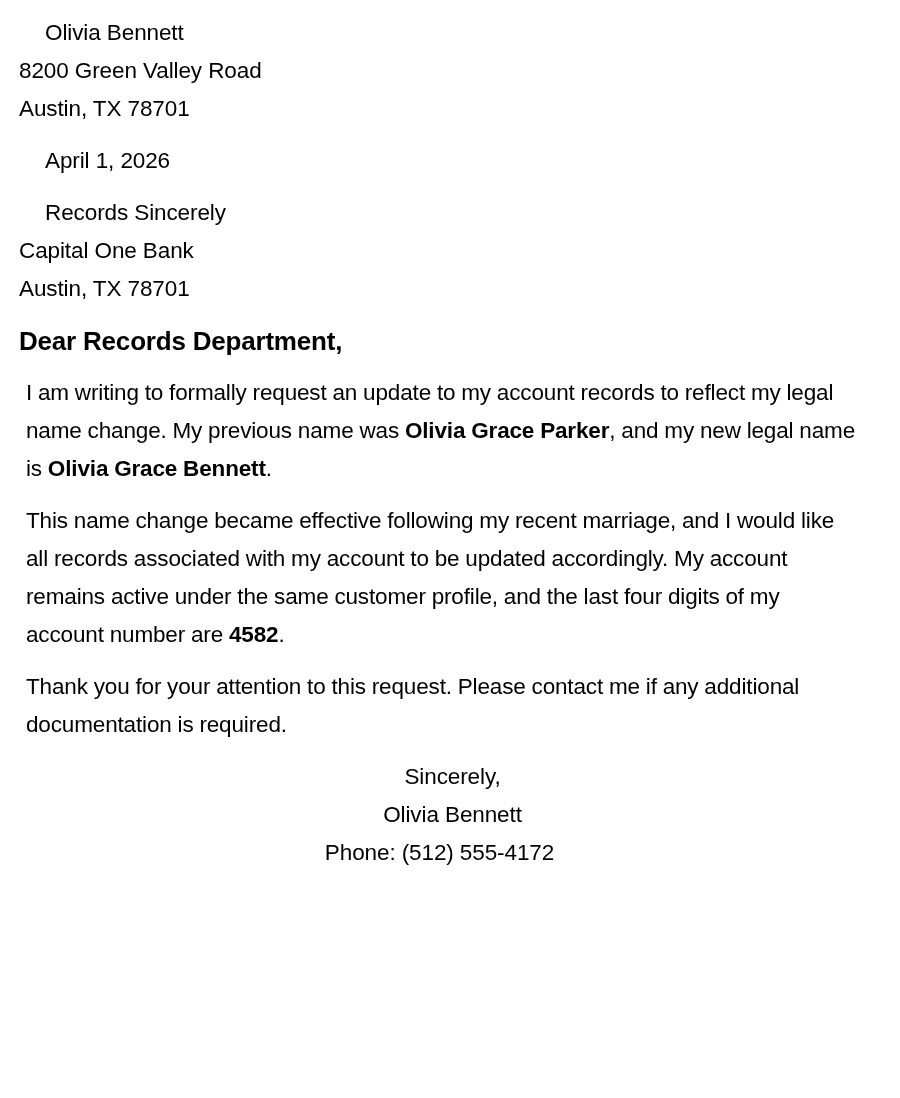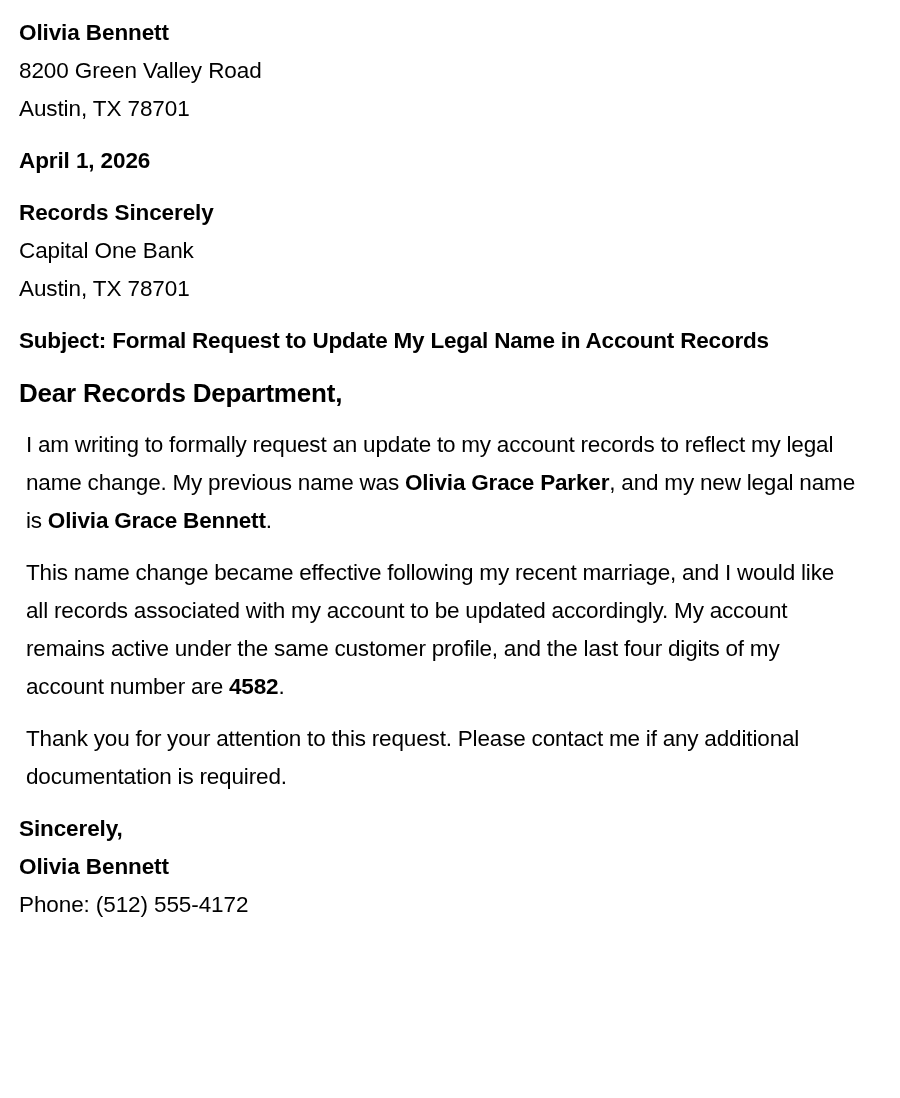--- a/index.html
+++ b/index.html
@@ -34,21 +34,22 @@
   }
 
   .line {
     font-size: 22.5px;
     line-height: 38px;
     letter-spacing: -0.1px;
     white-space: pre-wrap;
   }
 
   .bold {
-    font-weight: 700;
+    font-weight: 400;
+    margin-left: 26px;
   }
 
   
   .para {
     font-size: 22.5px;
     line-height: 38px;
     letter-spacing: -0.15px;
     max-width: 845px;
     margin: 0 0 14px 7px;
     text-align: left;
@@ -68,20 +69,21 @@
     line-height: 38px;
     font-weight: 700;
     margin: 0 0 14px 0;
     letter-spacing: -0.2px;
   }
 
   .sig-line {
     font-size: 22.5px;
     line-height: 38px;
     letter-spacing: -0.1px;
+    text-align: center;
   }
 
   strong {
     font-weight: 700;
   }
 </style>
 </head>
 <body>
 
 <div class="page">
@@ -95,21 +97,20 @@
   <div class="block">
     <div class="line bold">April 1, 2026</div>
   </div>
 
   <div class="block">
     <div class="line bold">Records Sincerely</div>
     <div class="line">Capital One Bank</div>
     <div class="line">Austin, TX 78701</div>
   </div>
 
-  <div class="subject">Subject: Formal Request to Update My Legal Name in Account Records</div>
 
   <div class="salutation">Dear Records Department,</div>
 
   <p class="para"><span>I am writing to formally request an update to my account records to reflect my legal name change. My previous name was </span><strong>Olivia Grace Parker</strong><span>, and my new legal name is </span><strong>Olivia Grace Bennett</strong><span>.</span></p>
 
   <p class="para"><span>This name change became effective following my recent marriage, and I would like all records associated with my account to be updated accordingly. My account remains active under the same customer profile, and the last four digits of my account number are </span><strong>4582</strong><span>.</span></p>
 
 
   <p class="para">Thank you for your attention to this request. Please contact me if any additional documentation is required.</p>
 

